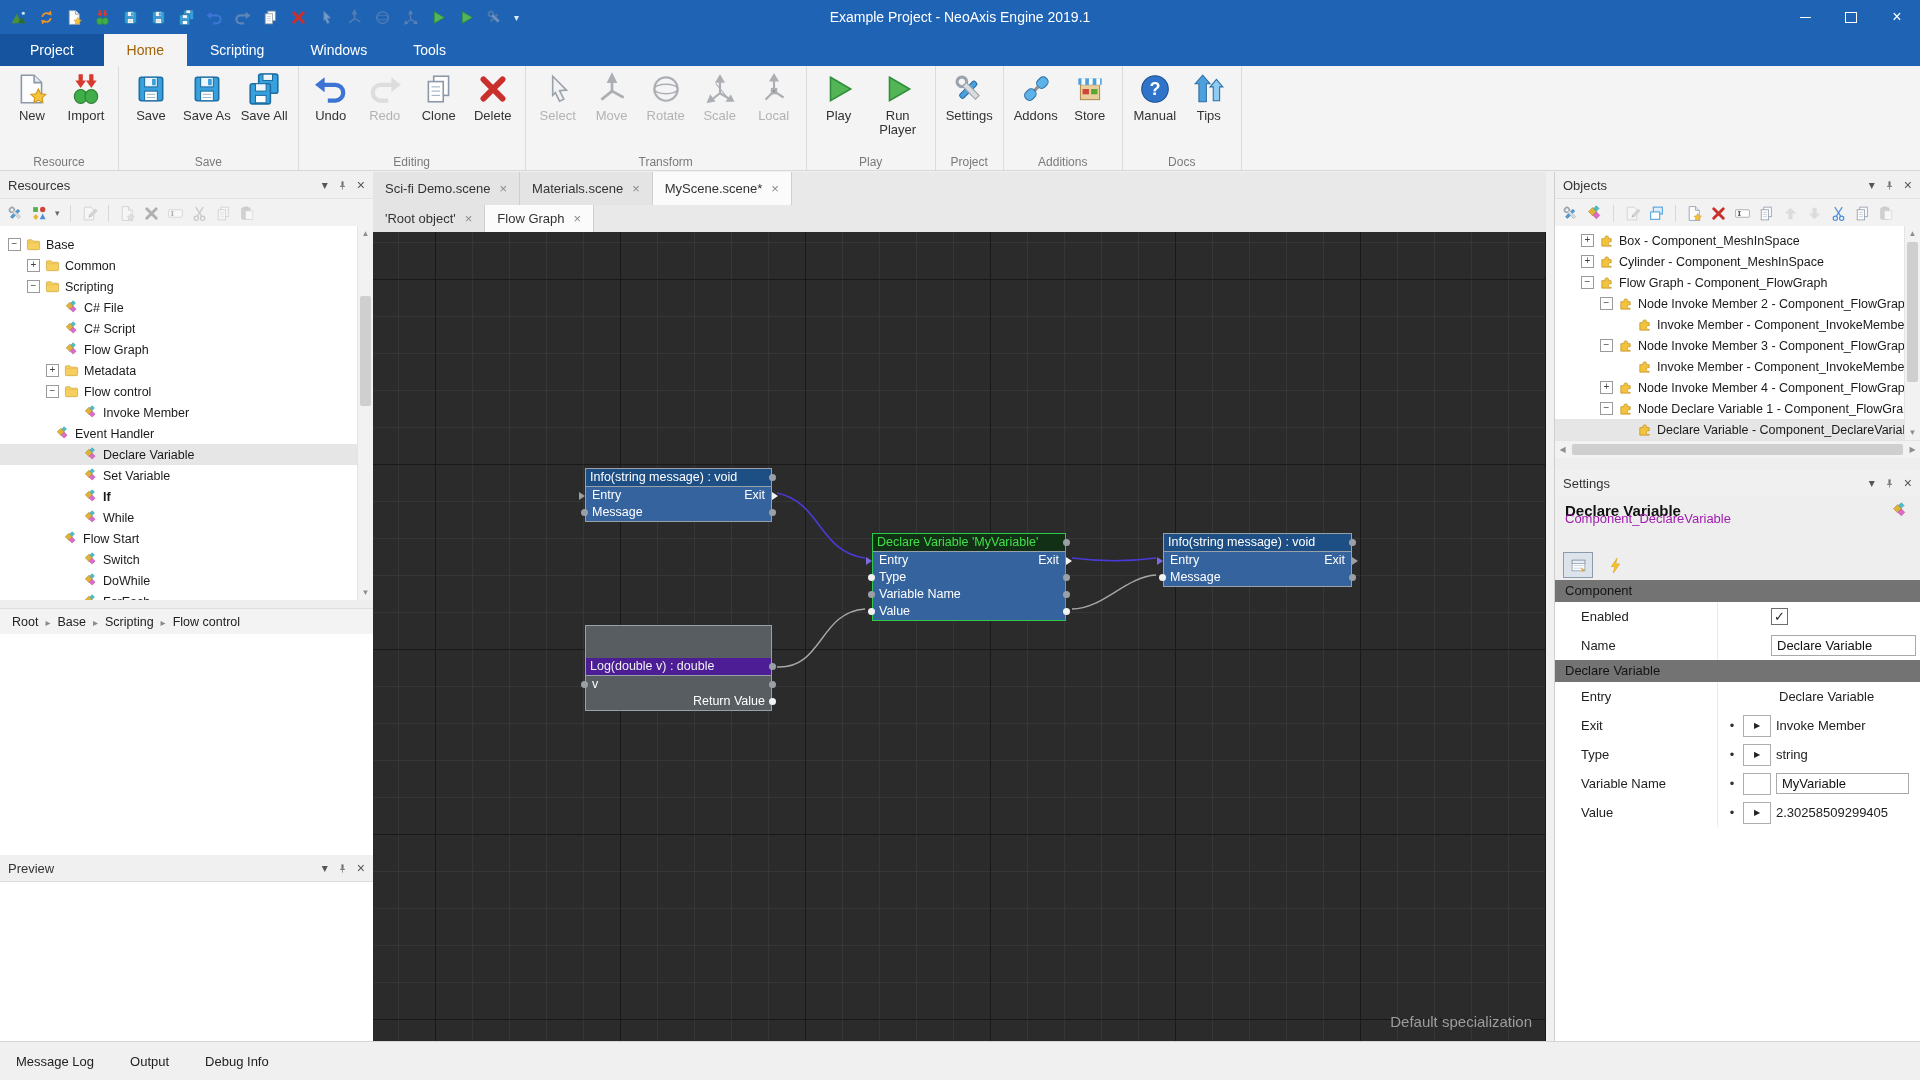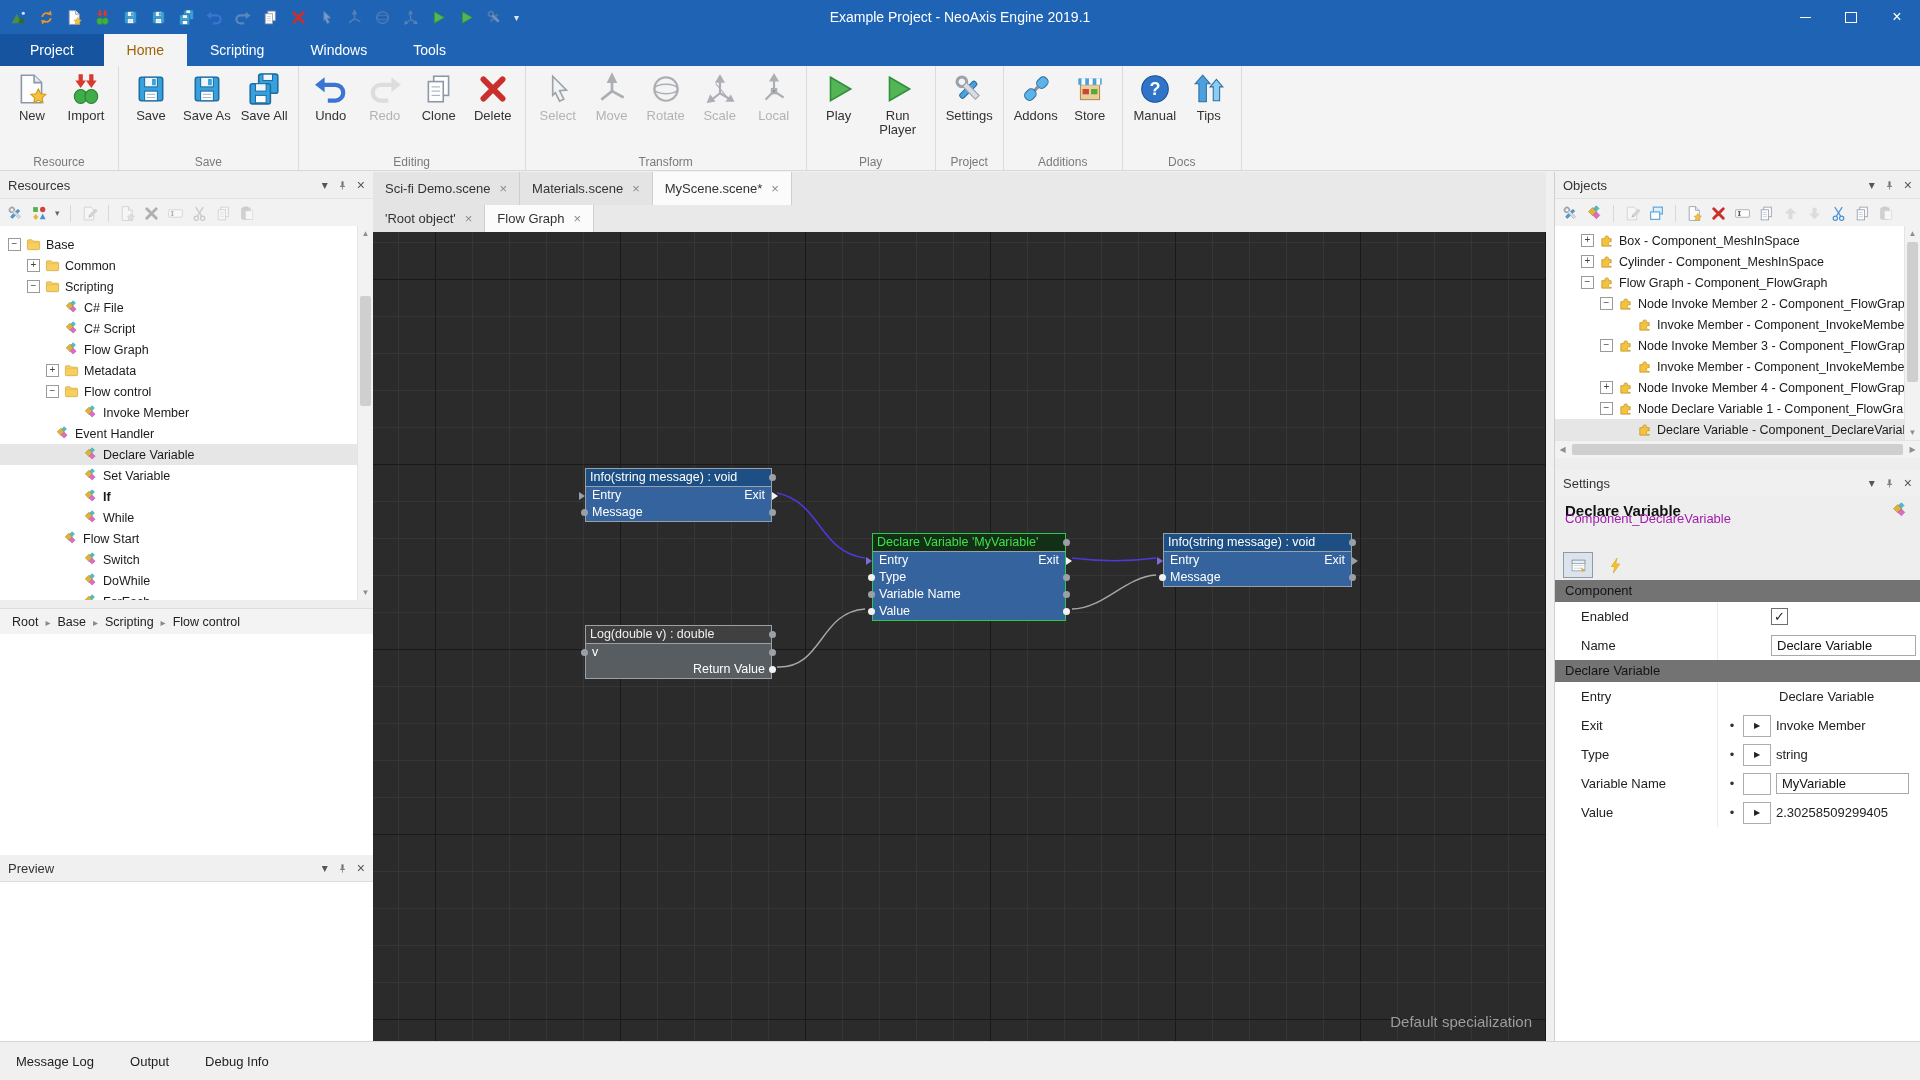--- a/index.html
+++ b/index.html
@@ -83,21 +83,21 @@
     background-size:185px 185px,185px 185px,37px 37px,37px 37px;
     background-position:0 47px,62px 0,0 10px,25px 0;overflow:hidden;}
   .wires{position:absolute;left:0;top:0;}
   .spec-label{position:absolute;right:14px;bottom:12px;color:#9d9d9d;font-size:15px;}
 
   .node{position:absolute;border:1px solid #99a0a8;background:#34639d;box-sizing:border-box;color:#fff;}
   .nhead{height:17px;line-height:17px;padding:0 4px;background:#1d4e84;border-bottom:1px solid #99a0a8;font-size:12.5px;position:relative;white-space:nowrap;overflow:visible;}
   .node.sel{border-color:#2ec84a;}
   .node.sel .nhead{background:#123016;color:#41e049;}
   .node.gray{background:#585d62;}
-  .node.gray .nhead{background:#404040;color:#f0f0f0;}
+  .node.gray .nhead{background:#4c1d95;color:#f0f0f0;margin-top:32px;}
   .nrow{height:17px;line-height:17px;padding:0 6px;position:relative;display:flex;font-size:12.5px;}
   .nrow .rgt{margin-left:auto;}
   .pdot{position:absolute;width:7px;height:7px;border-radius:50%;top:50%;margin-top:-3.5px;background:#9aa0a6;}
   .pdot.l{left:-5px;} .pdot.r{right:-5px;}
   .pdot.white{background:#f2f2f2;}
   .ptri{position:absolute;top:50%;margin-top:-4px;width:0;height:0;border-top:4px solid transparent;border-bottom:4px solid transparent;border-left:6px solid #9aa0a6;}
   .ptri.l{left:-7px;} .ptri.r{right:-7px;}
   .ptri.white{border-left-color:#f2f2f2;}
   .ptri.purple{border-left-color:#7e6be0;}
 

